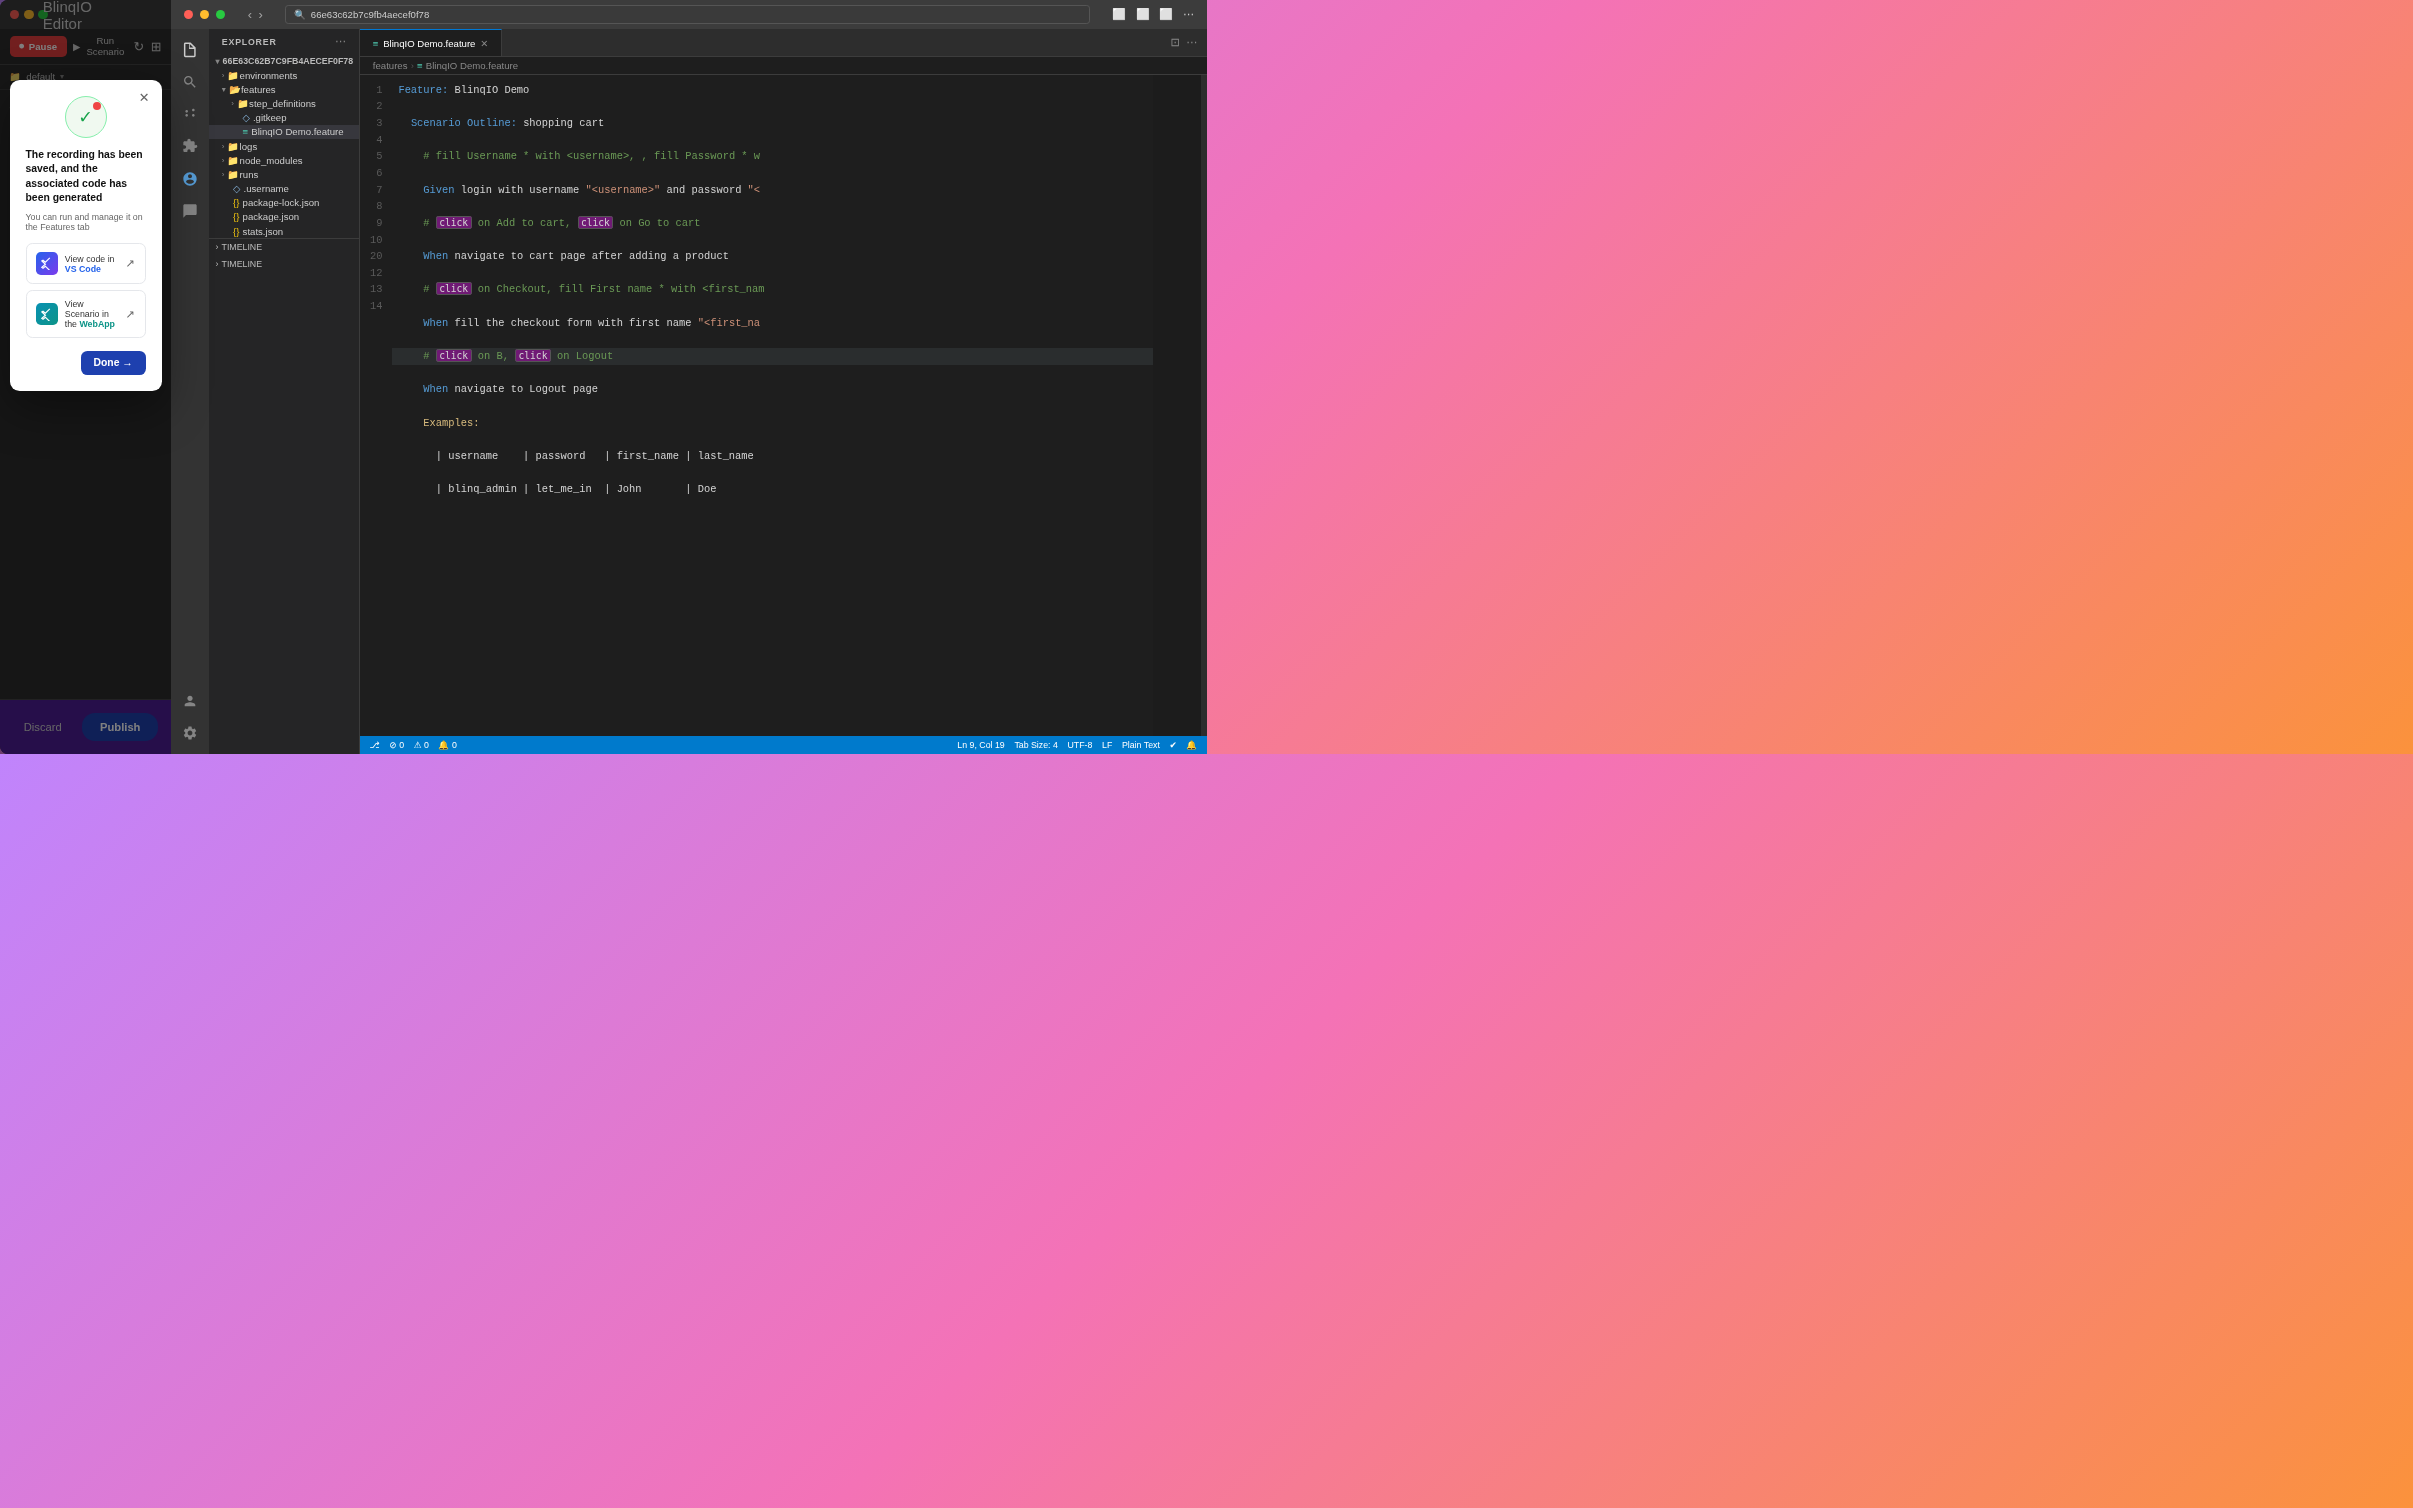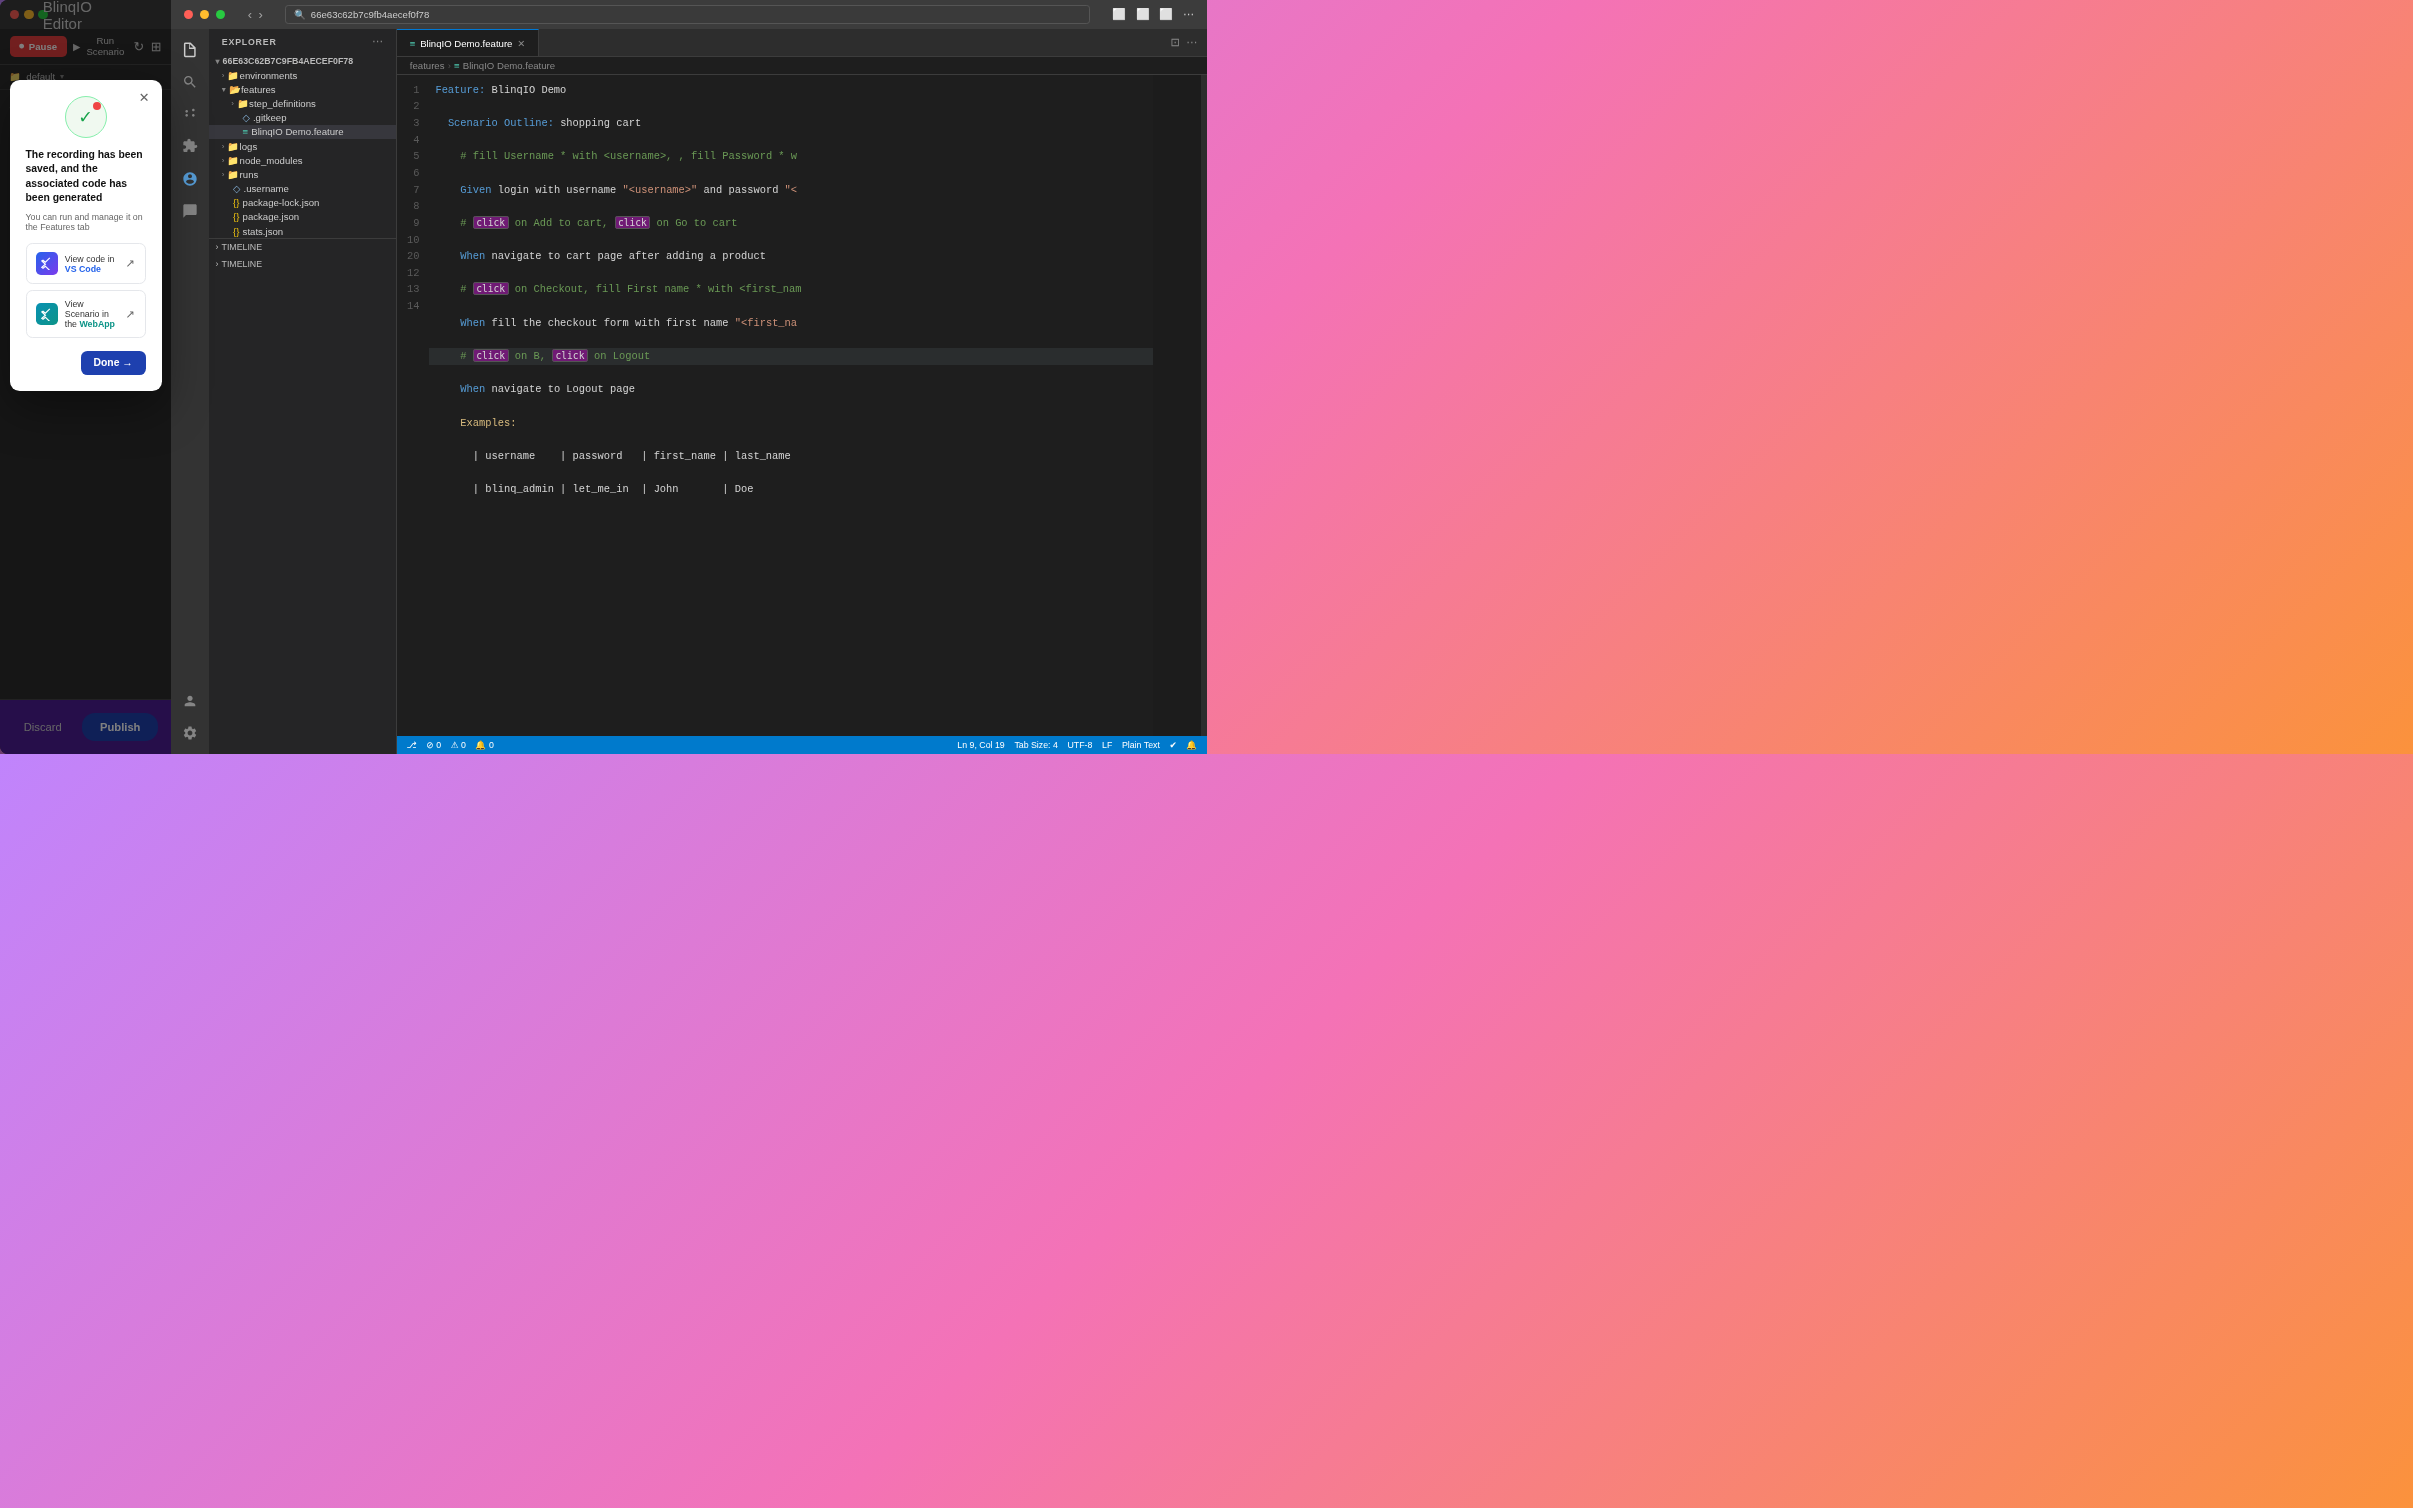--- a/index.html
+++ b/index.html
@@ -410,21 +410,21 @@
 
     .activity-icon.active {
       color: #cccccc;
     }
 
     .activity-bottom {
       margin-top: auto;
     }
 
     .vscode-sidebar {
-      width: 188px;
+      width: 151px;
       background: #252526;
       border-right: 0.8px solid #3c3c3c;
       overflow-y: auto;
       font-size: 9.6px;
     }
 
     .sidebar-header {
       display: flex;
       align-items: center;
       justify-content: space-between;

